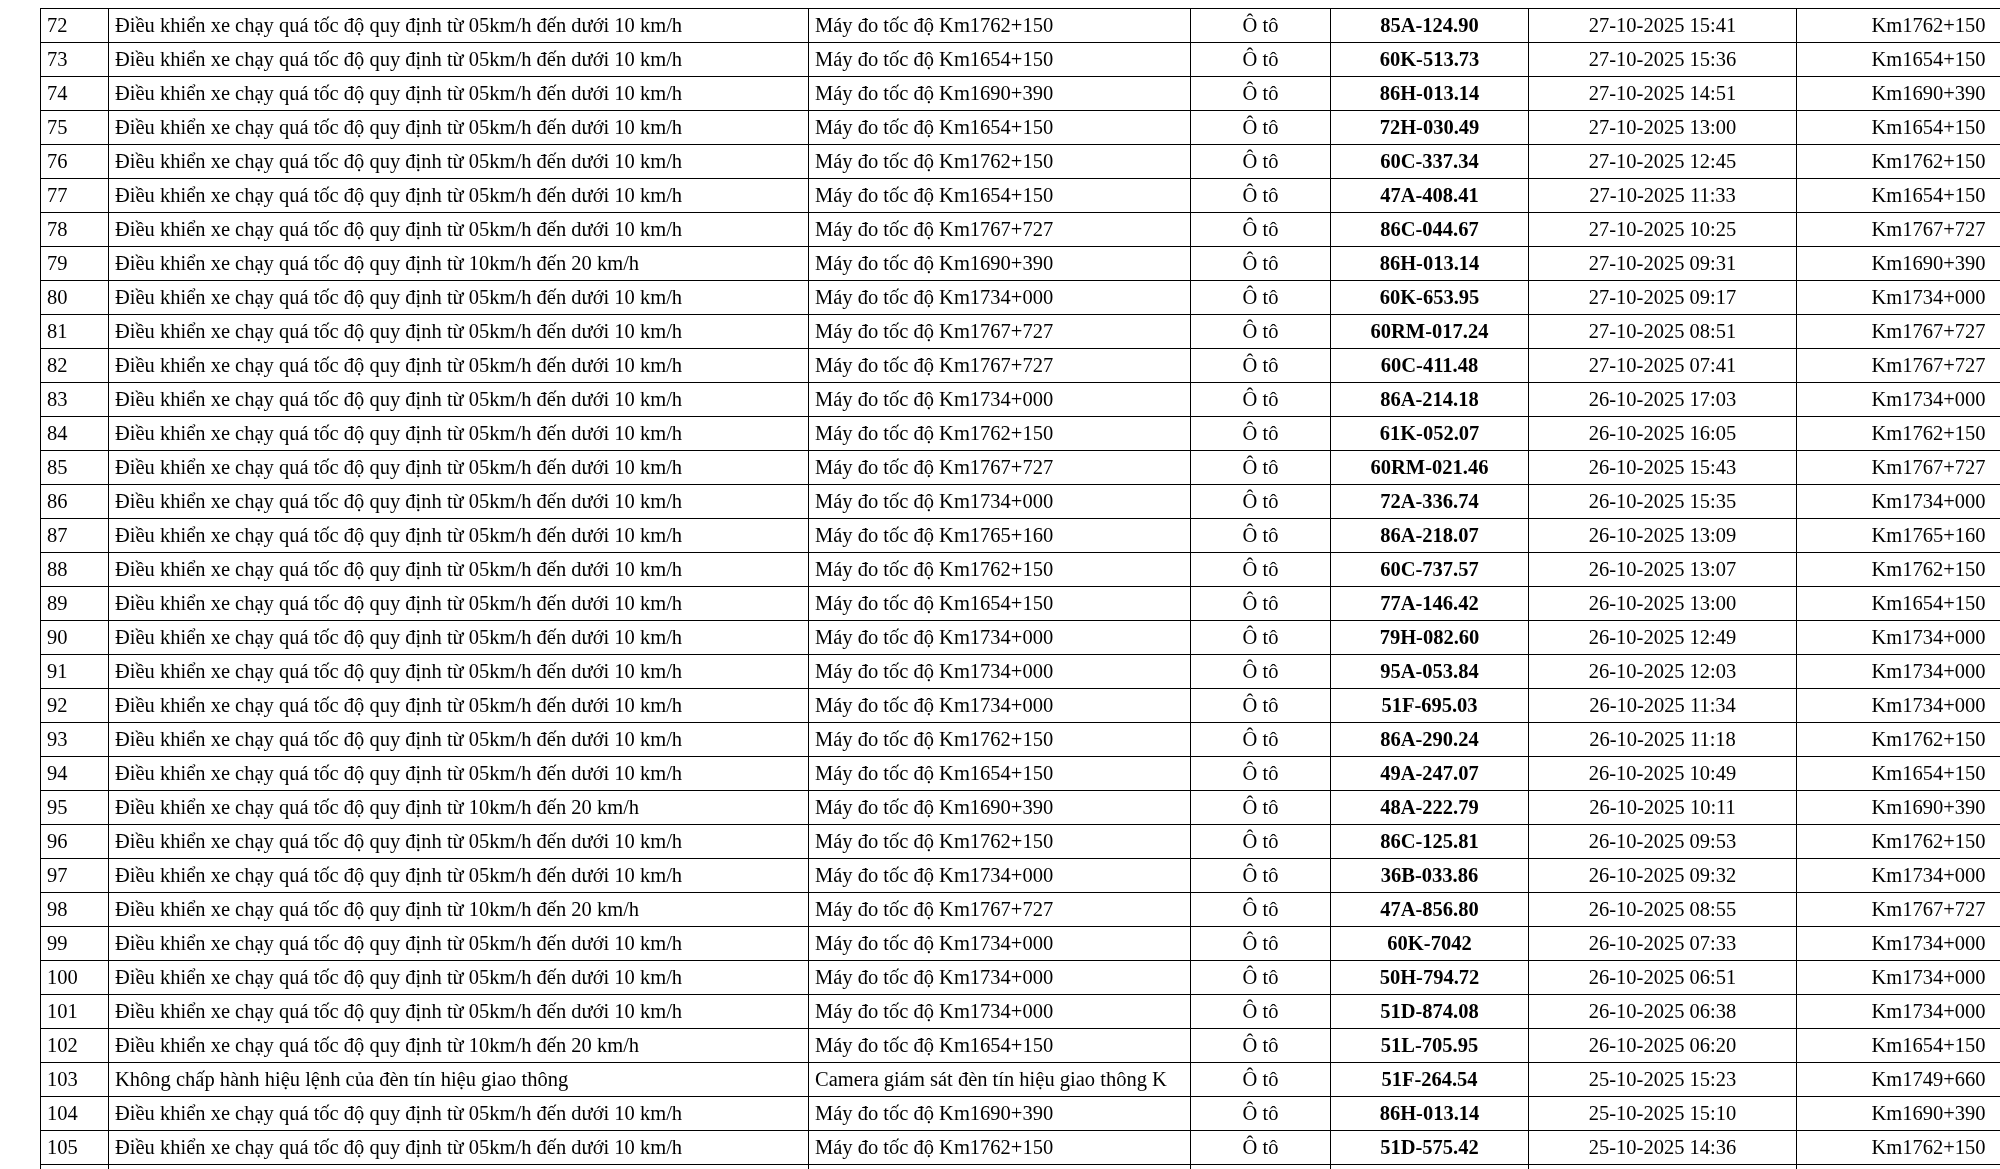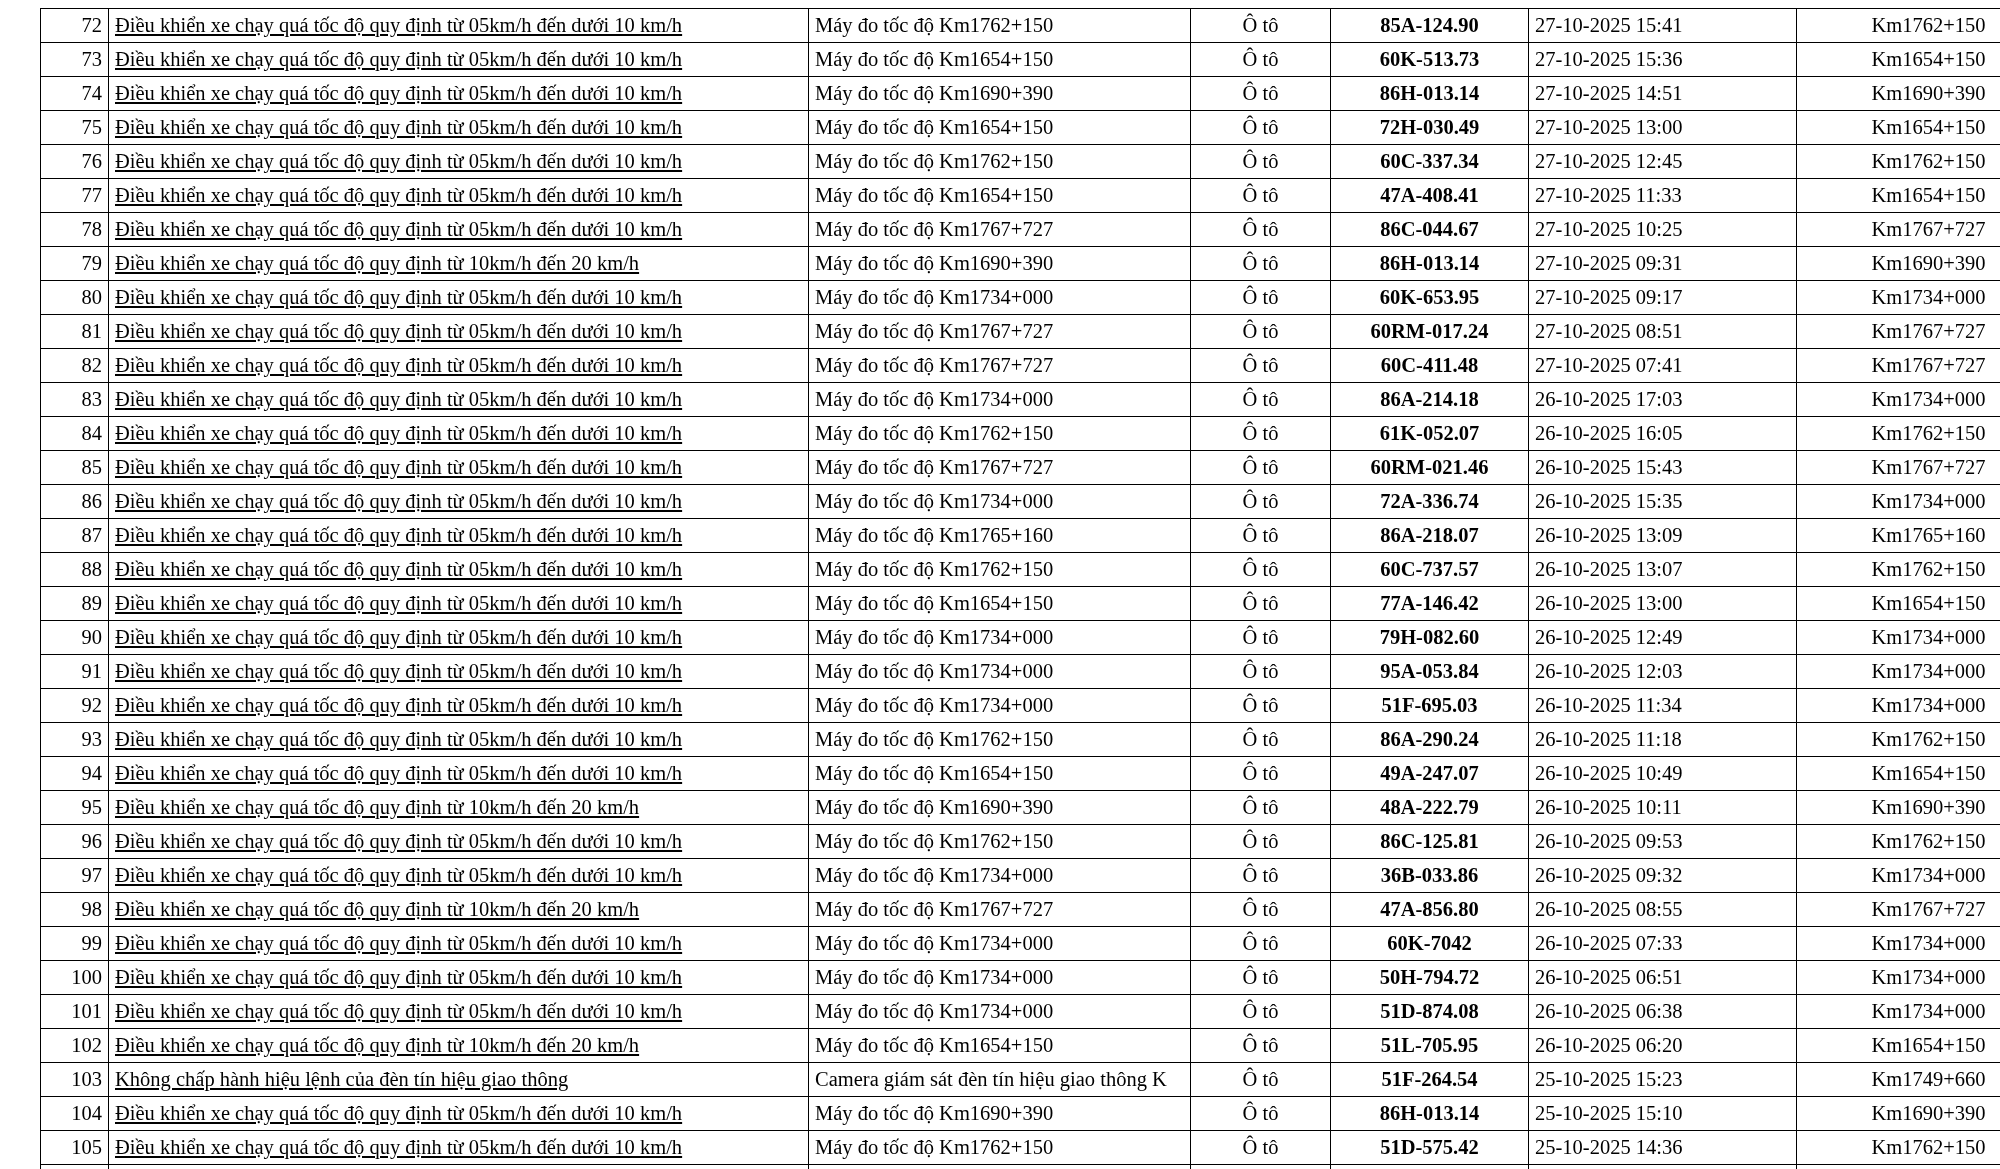--- a/index.html
+++ b/index.html
@@ -41,45 +41,44 @@
   
   col.c-stt    { width: 68px; }
   col.c-hanhvi { width: 700px; }
   col.c-thietbi{ width: 382px; }
   col.c-loaixe { width: 140px; }
   col.c-bienso { width: 198px; }
   col.c-thoigian{ width: 268px; }
   col.c-vitri  { width: 264px; }
 
   td.stt {
-    text-align: right;
+    text-align: left;
     padding-left: 0;
     padding-right: 0;
   }
   td.hanhvi {
     text-align: left;
-    text-decoration: underline;
   }
   td.thietbi {
     text-align: left;
     margin-left: 9px;
   }
   td.loaixe {
     text-align: center;
     padding-left: 0;
     padding-right: 0;
     margin-top: 36px;
   }
   td.bienso {
     text-align: center;
     font-weight: bold;
     padding-left: 8px;
   }
   td.thoigian {
-    text-align: left;
+    text-align: center;
     padding-left: 8px;
   }
   td.vitri {
     text-align: center;
     padding-left: 0;
     padding-right: 0;
   }
 </style>
 </head>
 <body>

